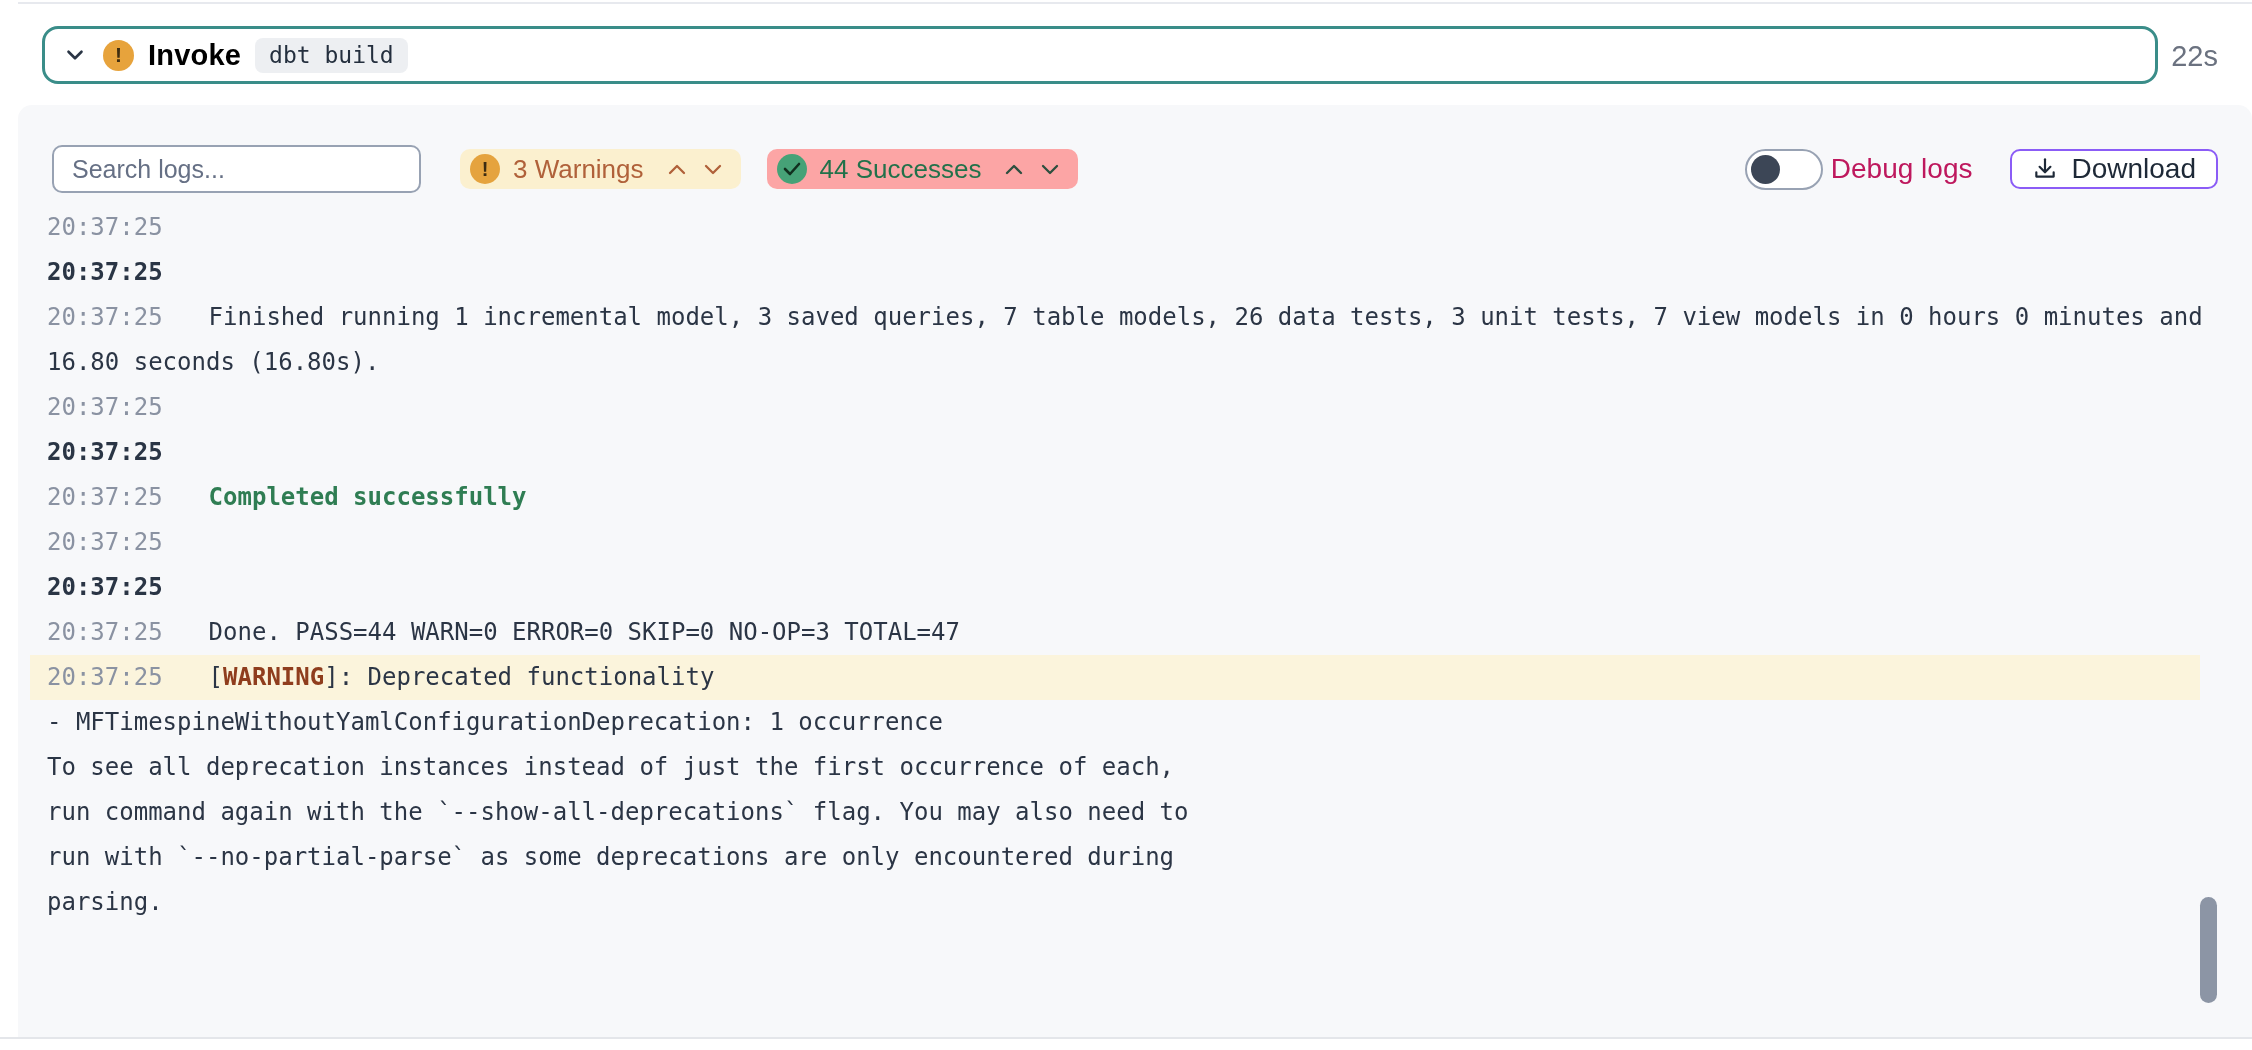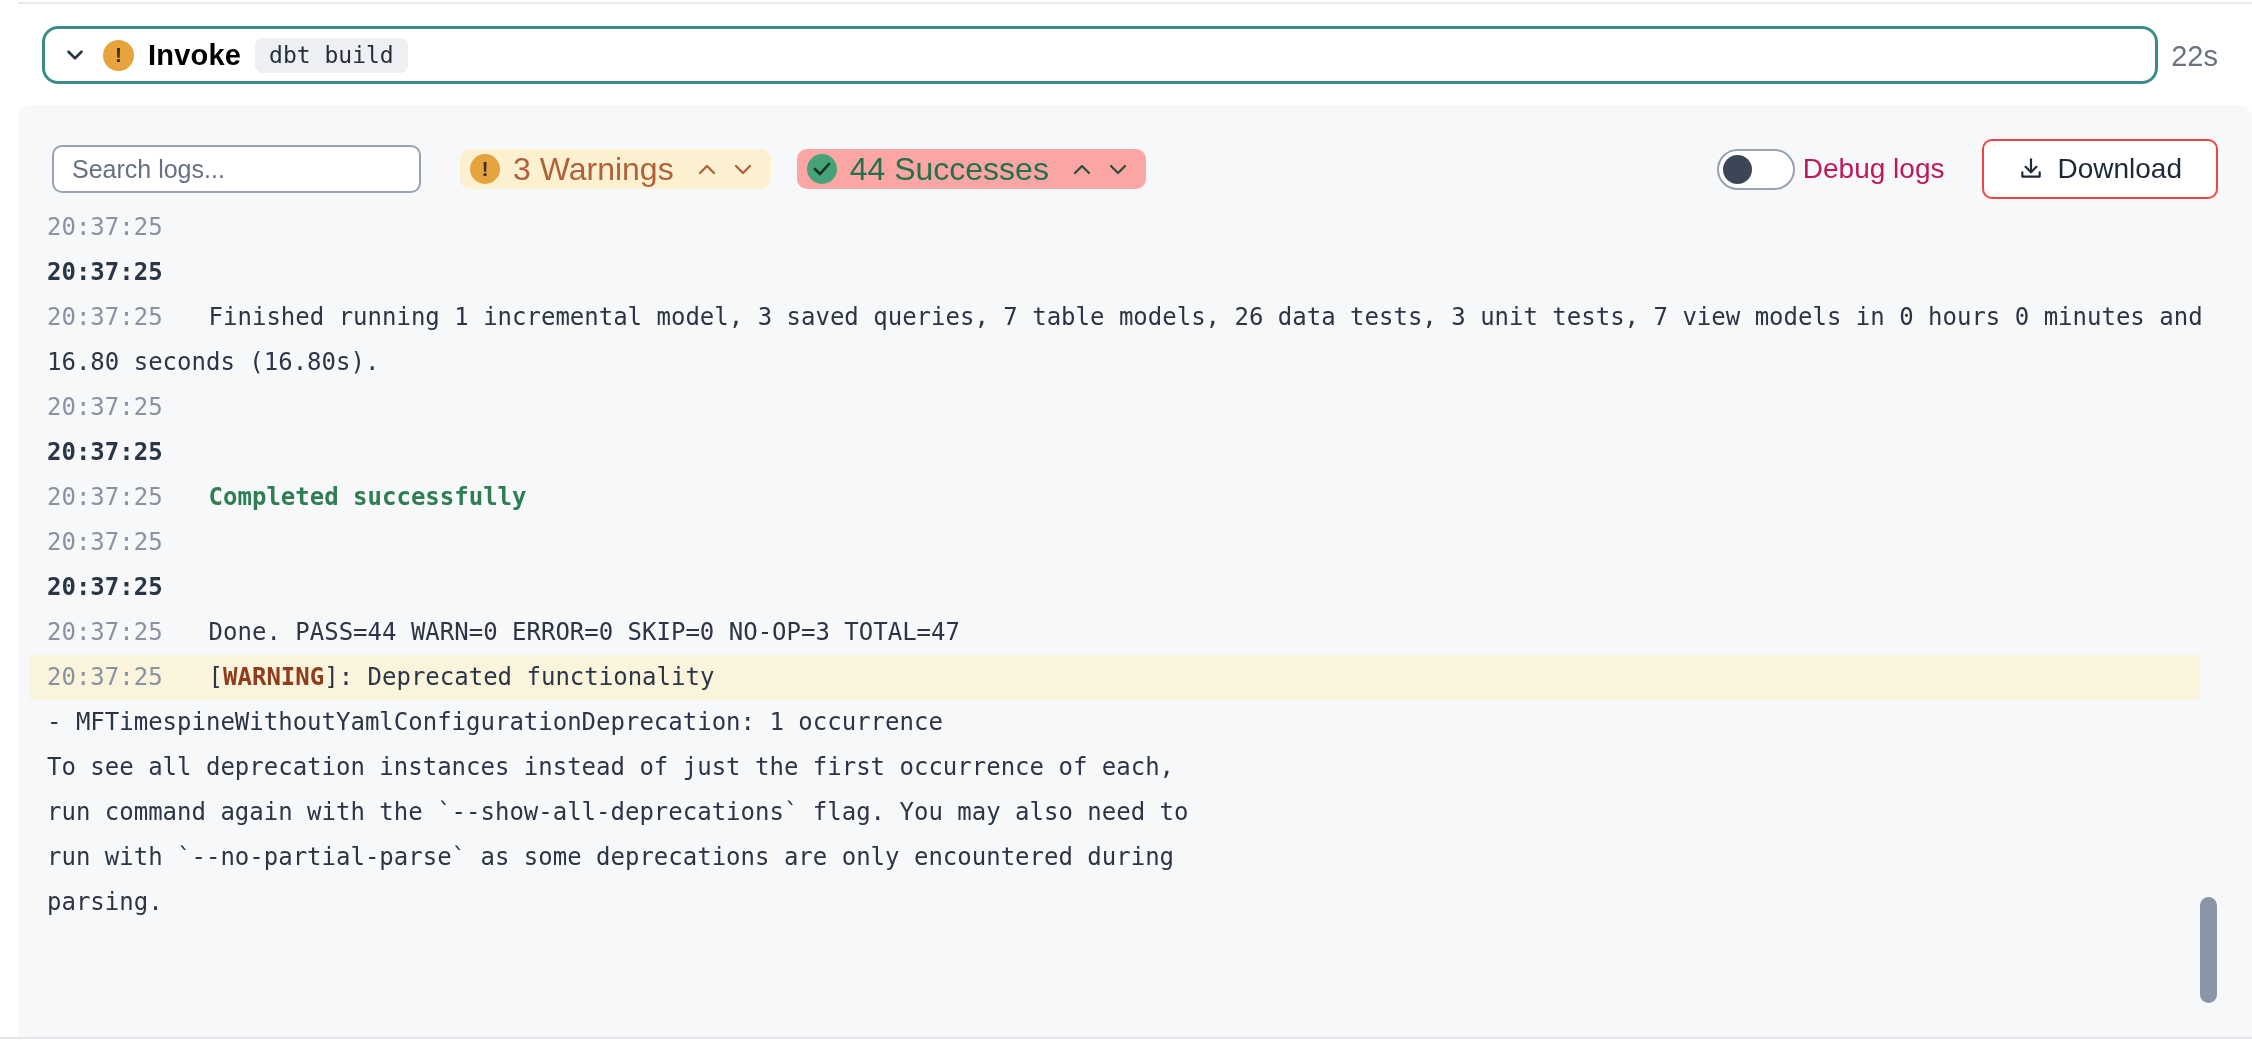--- a/index.html
+++ b/index.html
@@ -45,36 +45,36 @@
 
   .badge {
     display: flex; align-items: center; height: 40px; border-radius: 10px;
     padding: 0 18px 0 10px; gap: 13px; cursor: pointer; flex: 0 0 auto;
   }
   .badge.warn { background: #fbf0cf; margin-left: 39px; }
   .badge.ok   { background: #fca5a5; margin-left: 26px; }
   .badge-icon { width: 30px; height: 30px; border-radius: 50%; display: flex; align-items: center; justify-content: center; flex: 0 0 auto; }
   .badge.warn .badge-icon { background: #e5a33e; color: #3d2c12; font-weight: 700; font-size: 20px; }
   .badge.ok .badge-icon { background: #46a277; }
-  .badge-label { font-size: 32px; }
+  .badge-label { font-size: 26px; }
   .badge.warn .badge-label { color: #b0613a; }
   .badge.ok .badge-label { color: #22714a; }
   .badge .chevrons { display: flex; align-items: center; gap: 16px; margin-left: 10px; }
   .badge .chevrons svg { display: block; cursor: pointer; }
 
   .right-group { margin-left: auto; display: flex; align-items: center; }
   .toggle {
     width: 78px; height: 41px; border: 2px solid #98a2b3; border-radius: 21px;
     background: #ffffff; position: relative; cursor: pointer; flex: 0 0 auto;
   }
   .toggle .knob { position: absolute; left: 4px; top: 4px; width: 29px; height: 29px; border-radius: 50%; background: #3c4656; }
   .toggle-label { font-size: 28px; color: #be185d; margin-left: 8px; }
   .download-btn {
-    margin-left: 38px; height: 60px; background: #ffffff; border: 2px solid #ef4444;
-    border-radius: 10px; display: flex; align-items: center; gap: 13px; padding: 0 34px;
+    margin-left: 38px; height: 40px; background: #ffffff; border: 2px solid #8b5cf6;
+    border-radius: 10px; display: flex; align-items: center; gap: 13px; padding: 0 20px;
     font-size: 28px; color: #1e2937; cursor: pointer; font-family: "Liberation Sans", sans-serif;
   }
 
   
   .log-area {
     position: absolute; left: 0; right: 0; top: 100px; bottom: 0;
     font-family: "DejaVu Sans Mono", monospace; font-size: 24px; color: #2b3545;
     padding: 0 52px 0 12px; overflow: hidden;
   }
   .log-row { line-height: 45px; white-space: pre; padding-left: 17px; }

